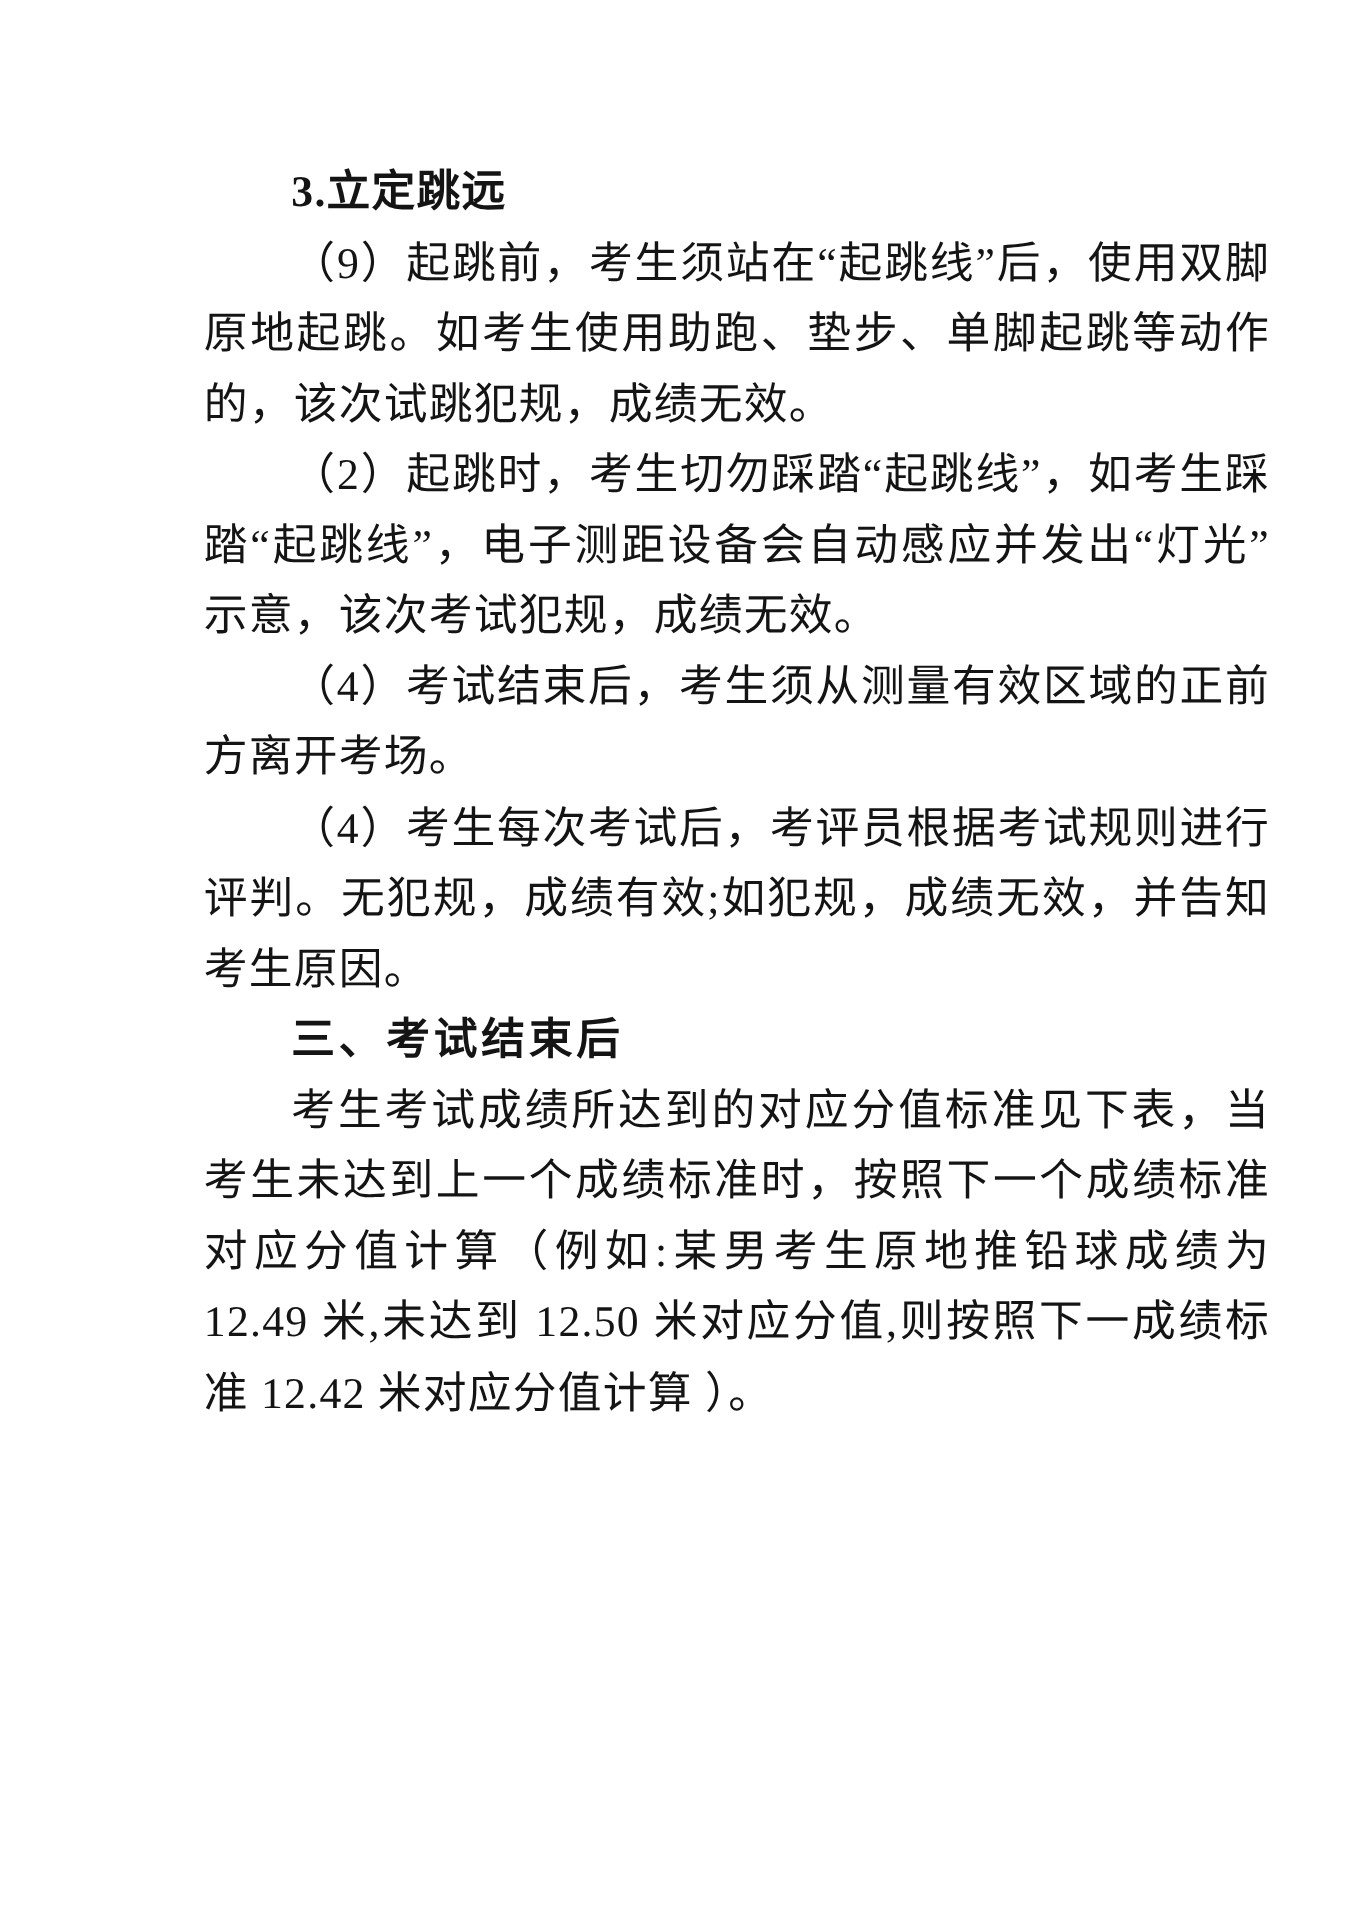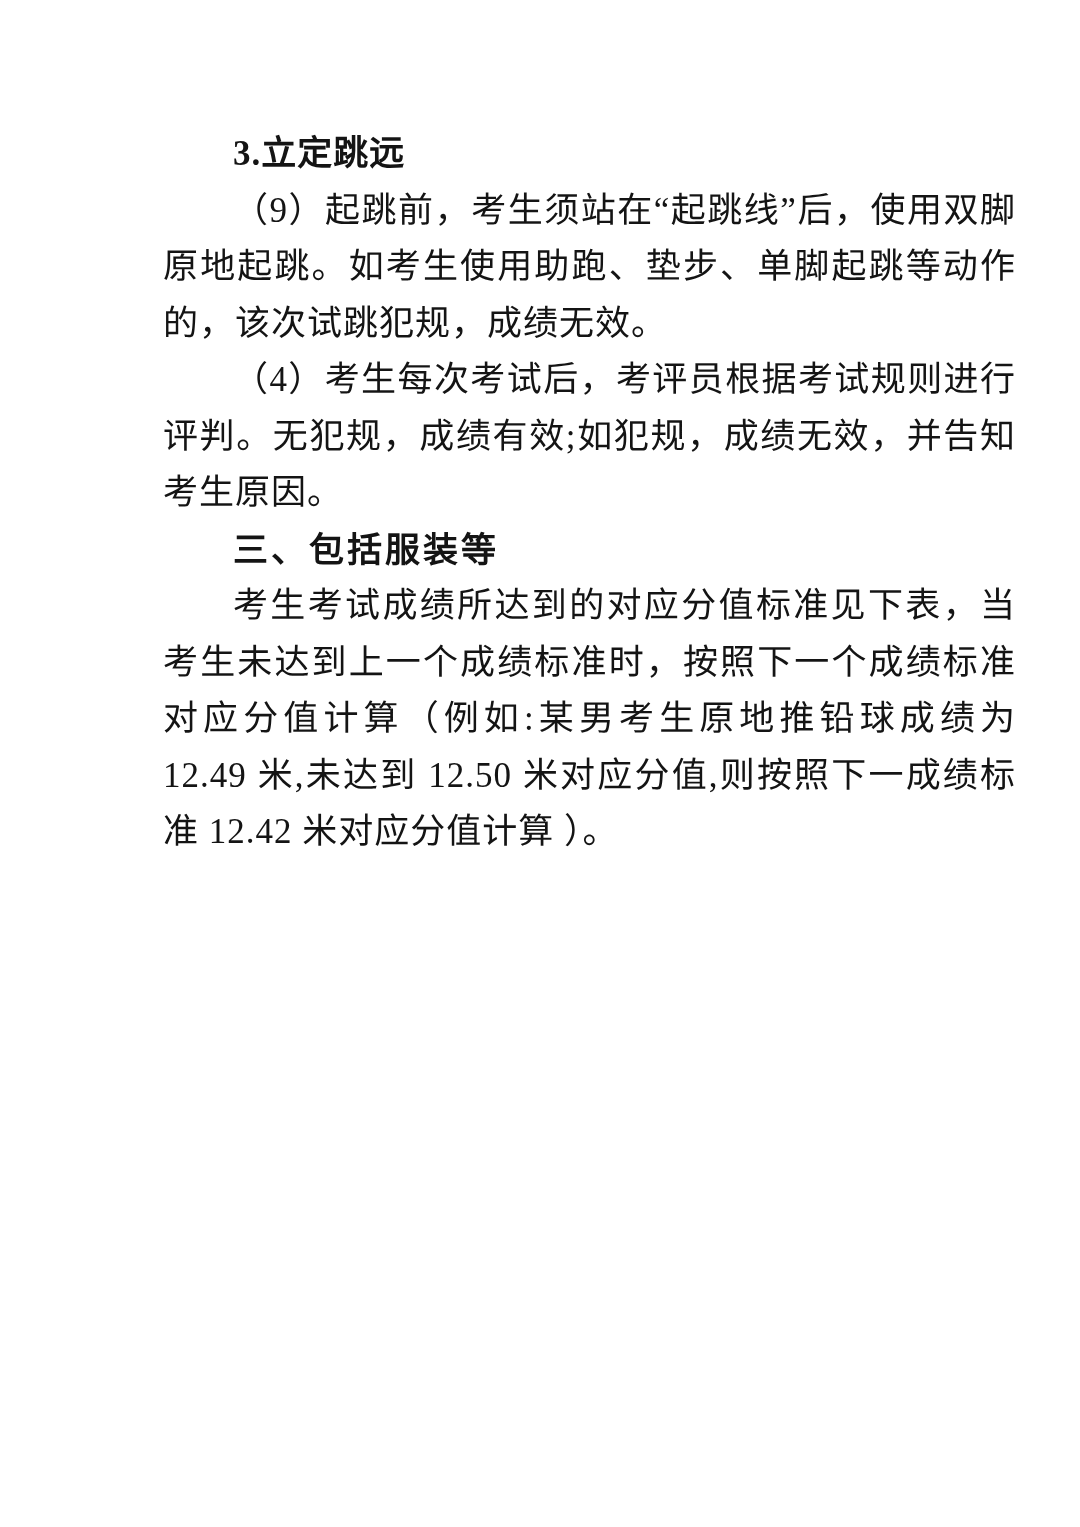--- a/index.html
+++ b/index.html
@@ -41,22 +41,24 @@
   }
 </style>
 </head>
 <body>
 
 <div class="page">
   <p class="h1">3.立定跳远</p>
 
   <p class="para">（9）起跳前，考生须站在“起跳线”后，使用双脚原地起跳。如考生使用助跑、垫步、单脚起跳等动作的，该次试跳犯规，成绩无效。</p>
 
+  <p class="para">（2）起跳时，考生切勿踩踏“起跳线”，如考生踩踏“起跳线”，电子测距设备会自动感应并发出“灯光”示意，该次考试犯规，成绩无效。</p>
 
 
+  <p class="para">（4）考试结束后，考生须从测量有效区域的正前方离开考场。</p>
 
   <p class="para">（4）考生每次考试后，考评员根据考试规则进行评判。无犯规，成绩有效;如犯规，成绩无效，并告知考生原因。</p>
 
 
-  <p class="h2">三、包括服装等</p>
+  <p class="h2">三、考试结束后</p>
 
   <p class="para">考生考试成绩所达到的对应分值标准见下表，当考生未达到上一个成绩标准时，按照下一个成绩标准对应分值计算（例如:某男考生原地推铅球成绩为 12.49 米,未达到 12.50 米对应分值,则按照下一成绩标准 12.42 米对应分值计算  ）。</p>
 </div>
 
 </body></html>

